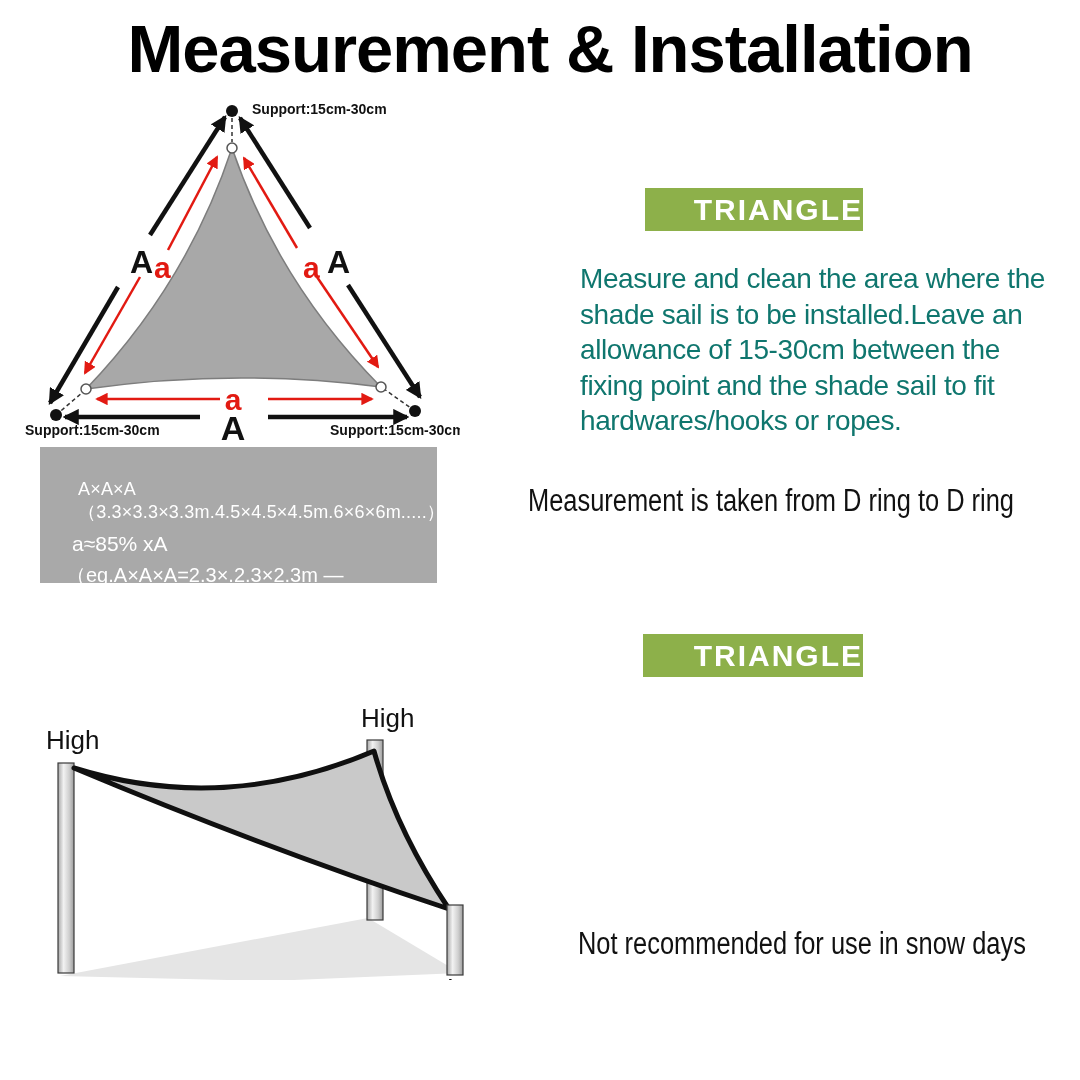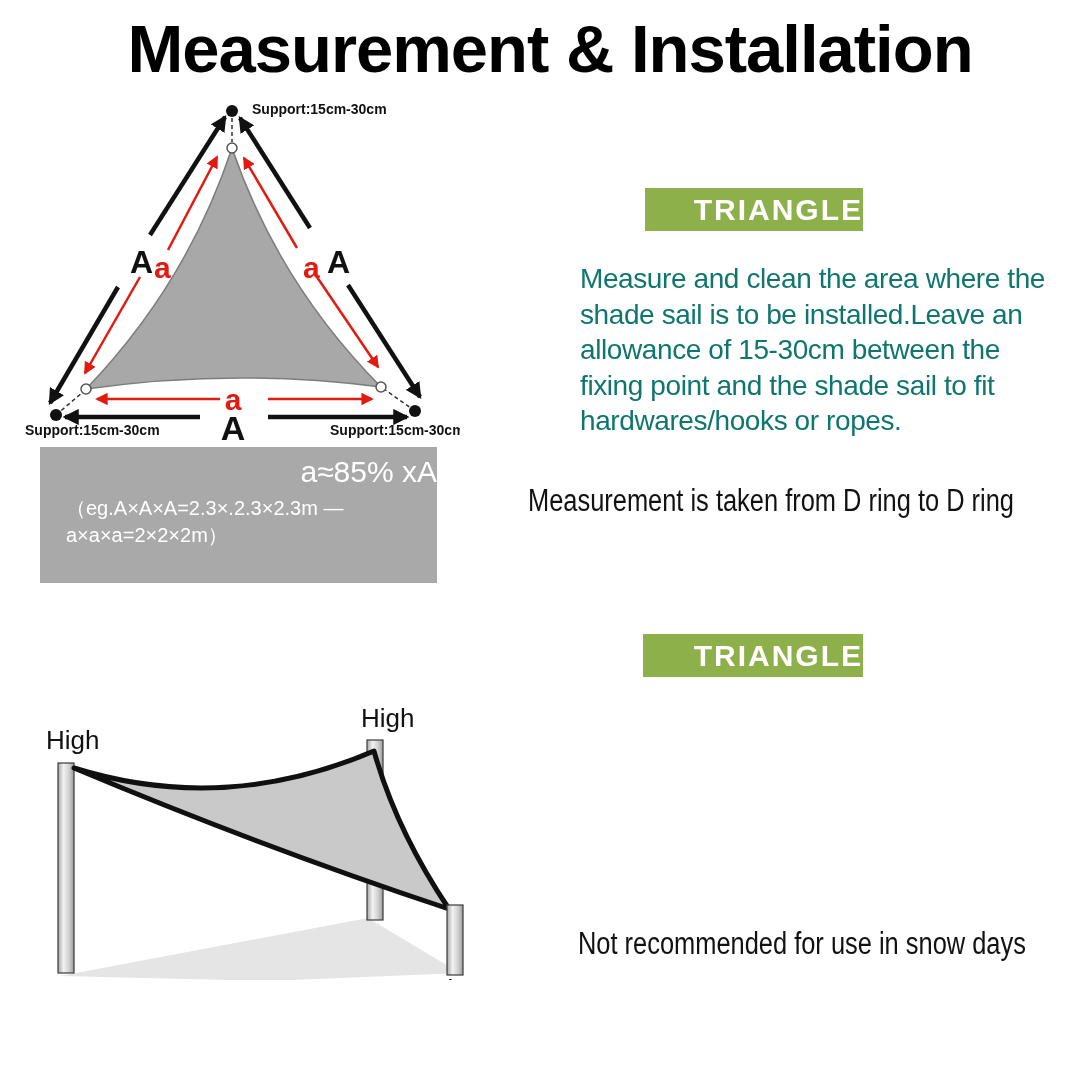--- a/index.html
+++ b/index.html
@@ -18,21 +18,21 @@
   .sup-label{font-size:14px;font-weight:bold;fill:#111;}
   .lblA{font-size:32px;font-weight:bold;fill:#111;}
   .lblA-bottom{font-size:34px;font-weight:bold;fill:#111;}
   .lbla{font-size:30px;font-weight:bold;fill:#E21A12;}
   
   .formula-box{
     position:absolute;left:40px;top:447px;width:397px;height:136px;
     background:#A9A9A9;color:#ffffff;
   }
   .formula-line1{margin:32px 0 0 38px;font-size:18px;letter-spacing:.2px;}
-  .formula-line2{margin:8px 0 0 32px;font-size:30px;text-align:right;}
+  .formula-line2{margin:8px 0 0 32px;font-size:21px;}
   .formula-line3{margin:6px 0 0 26px;font-size:20px;}
   
   .badge{
     position:absolute;height:43px;line-height:43px;text-align:right;
     background:#8DB04A;color:#ffffff;font-size:30px;font-weight:bold;letter-spacing:2px;
   }
   .badge-1{left:645px;top:188px;width:218px;}
   .badge-2{left:643px;top:634px;width:220px;}
   .para{
     position:absolute;left:580px;width:480px;
@@ -102,20 +102,21 @@
 
     <text class="lblA" x="110" y="178">A</text>
     <text class="lbla" x="134" y="183">a</text>
     <text class="lbla" x="283" y="183">a</text>
     <text class="lblA" x="307" y="178">A</text>
     <text class="lbla" x="213" y="315" text-anchor="middle">a</text>
     <text class="lblA-bottom" x="213" y="345" text-anchor="middle">A</text>
   </svg>
 
   <div class="formula-box">
+    <div class="formula-line1">A×A×A （3.3×3.3×3.3m.4.5×4.5×4.5m.6×6×6m.....）</div>
     <div class="formula-line2">a≈85% xA</div>
     <div class="formula-line3">（eg.A×A×A=2.3×.2.3×2.3m — a×a×a=2×2×2m）</div>
   </div>
 
   <div class="badge badge-1">TRIANGLE</div>
   <div class="para para-1">Measure and clean the area where the
 shade sail is to be installed.Leave an
 allowance of 15-30cm between the
 fixing point and the shade sail to fit
 hardwares/hooks or ropes.</div>

